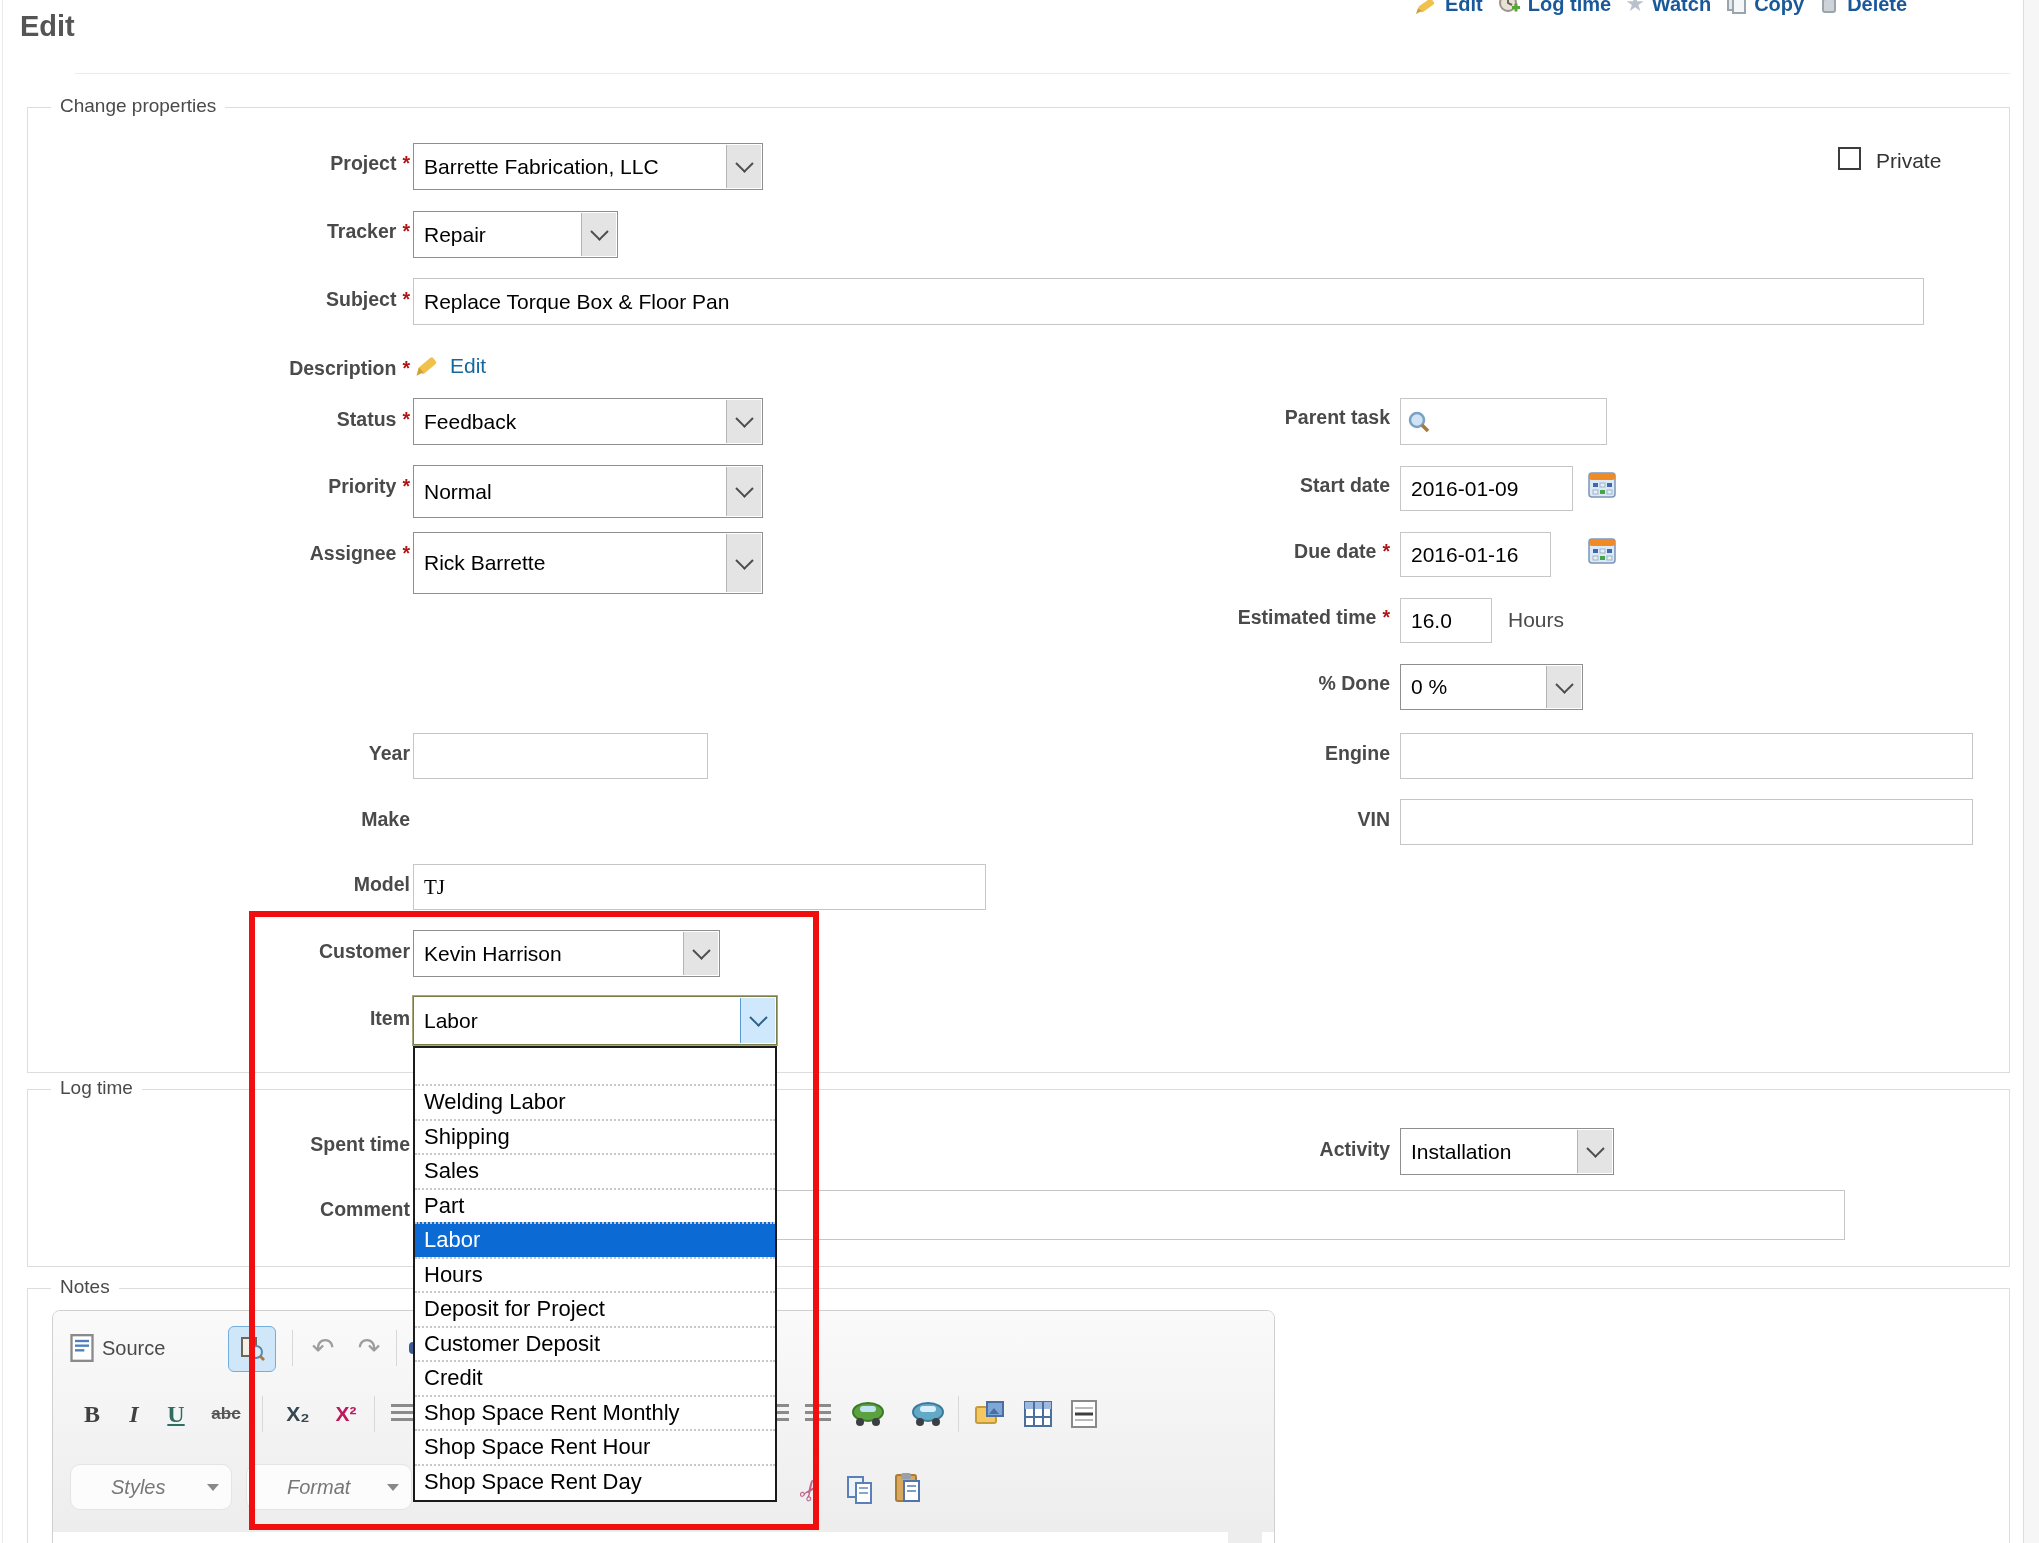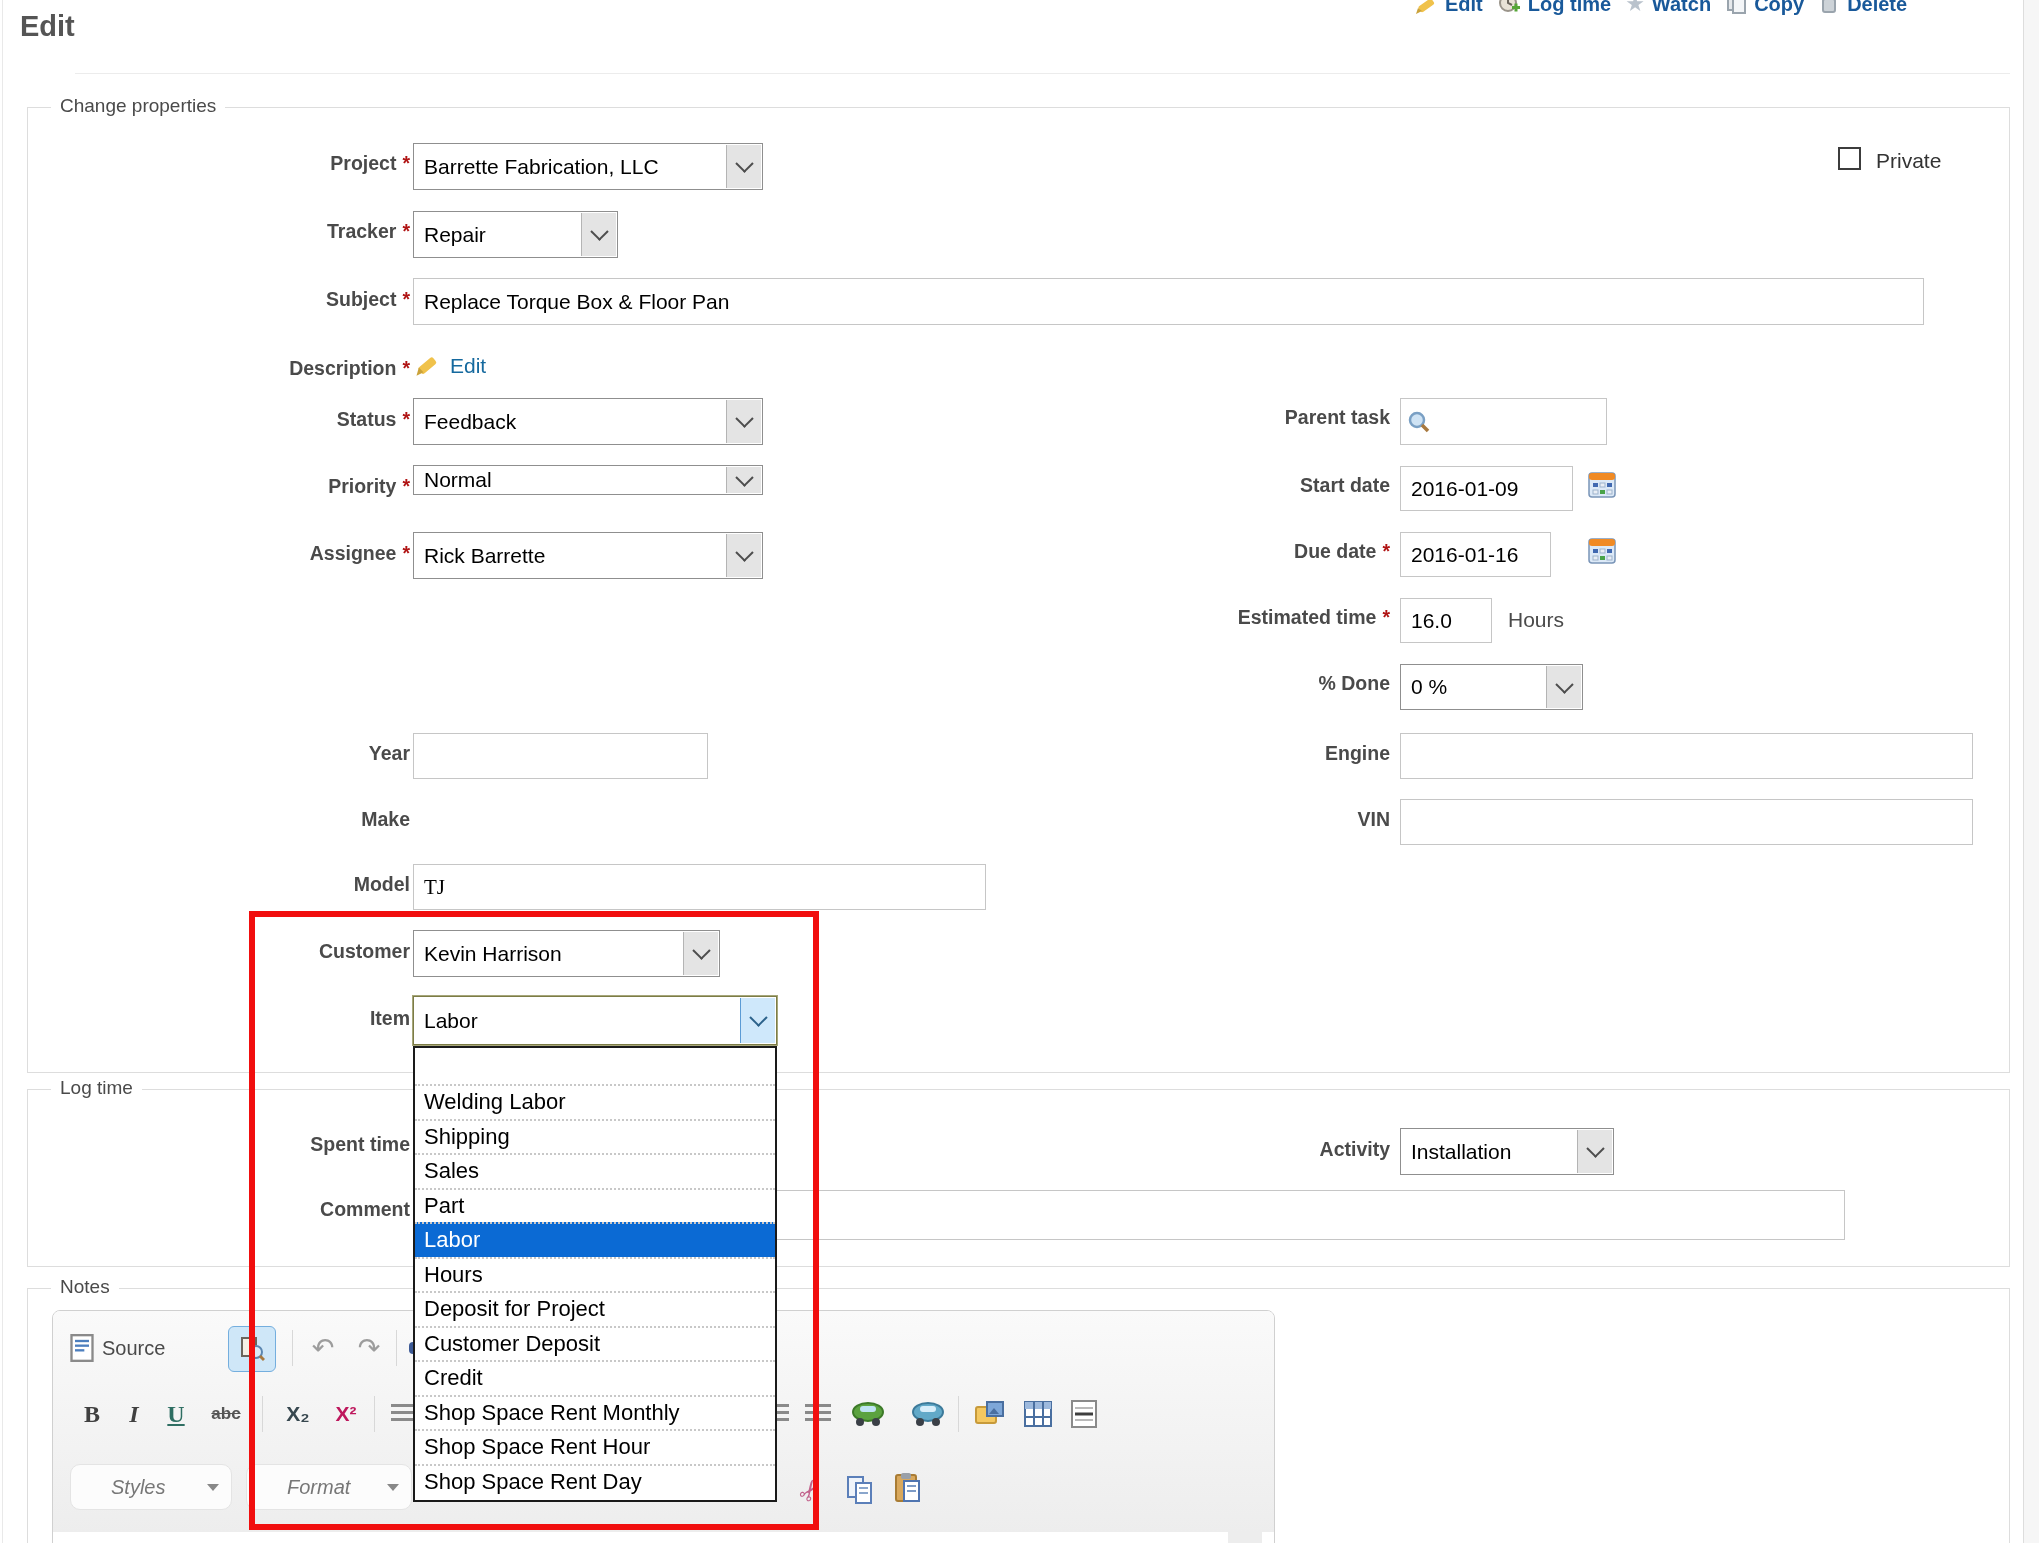--- a/index.html
+++ b/index.html
@@ -144,29 +144,29 @@
 
   <div class="lbl" style="top:408px;"><span>Status</span><span class="ast">*</span></div>
   <div class="sel" style="left:413px;top:398px;width:350px;height:47px;">
     <span>Feedback</span>
     <span class="selbtn">
         <span class="chev"></span>
       </span>
     </div>
 
   <div class="lbl" style="top:475px;"><span>Priority</span><span class="ast">*</span></div>
-  <div class="sel" style="left:413px;top:465px;width:350px;height:30px;">
+  <div class="sel" style="left:413px;top:465px;width:350px;height:53px;">
     <span>Normal</span>
     <span class="selbtn">
         <span class="chev"></span>
       </span>
     </div>
 
   <div class="lbl" style="top:542px;"><span>Assignee</span><span class="ast">*</span></div>
-  <div class="sel" style="left:413px;top:532px;width:350px;height:47px;">
+  <div class="sel" style="left:413px;top:532px;width:350px;height:62px;">
     <span>Rick Barrette</span>
     <span class="selbtn">
         <span class="chev"></span>
       </span>
     </div>
 
   <div class="checkbox" style="left:1838px;top:147px;"></div>
   <div class="plain" style="left:1876px;top:149px;color:#333;">Private</div>
 
   <div class="lbl r" style="top:406px;">Parent task</div>

